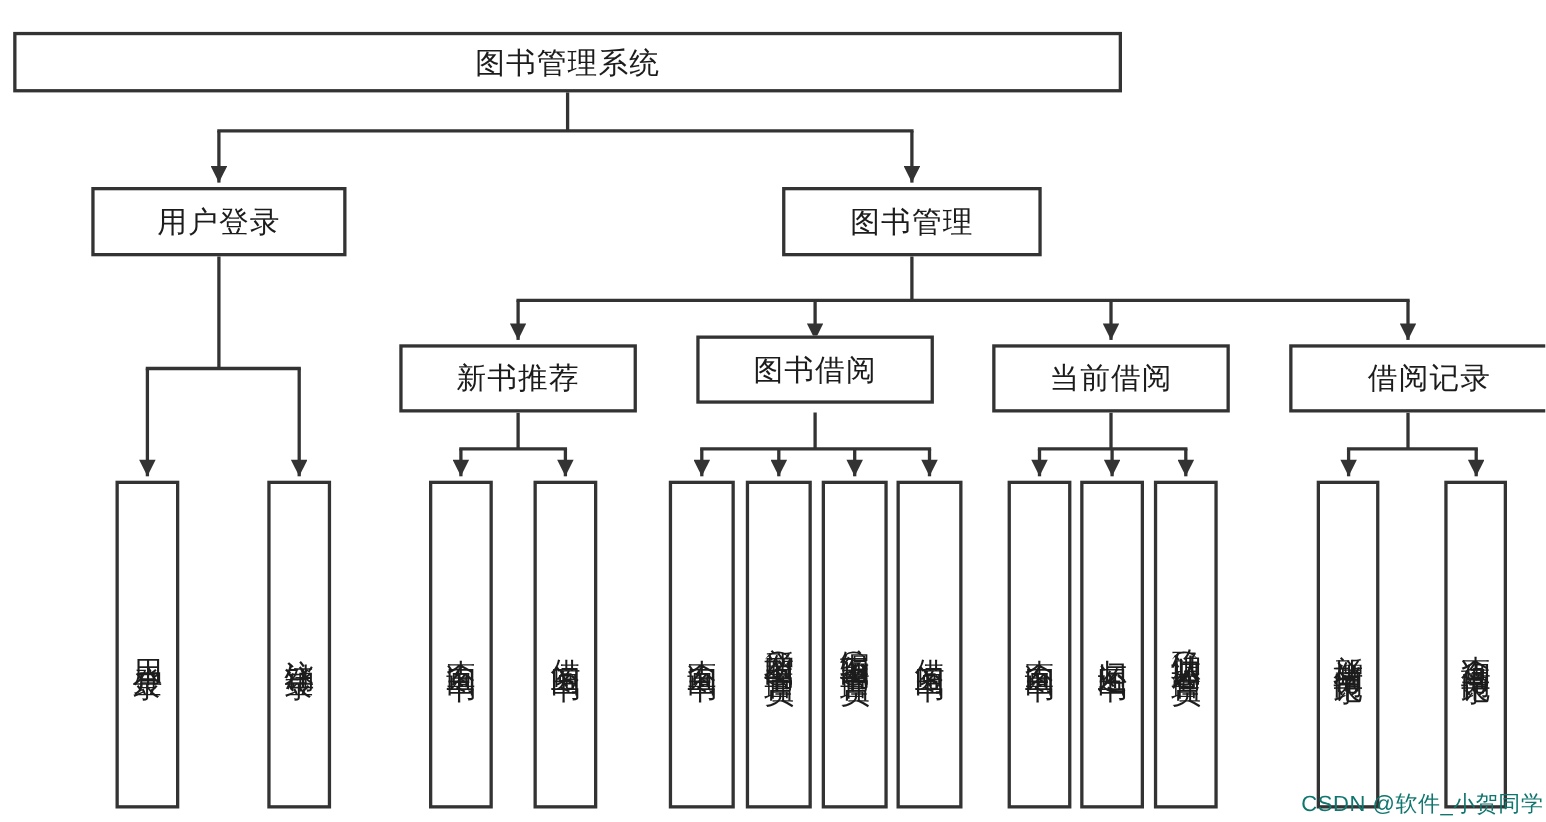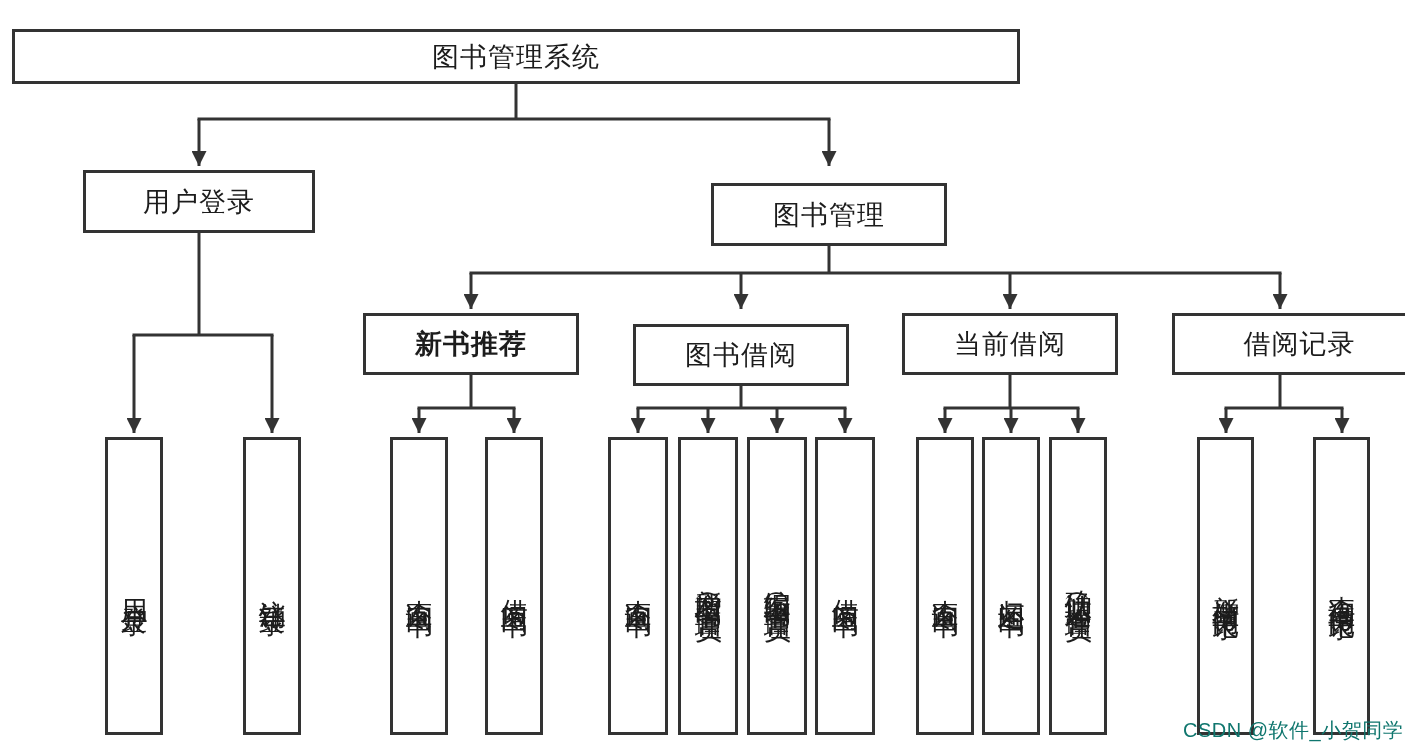--- a/index.html
+++ b/index.html
@@ -101,28 +101,28 @@
     </g>
   </svg>
 
   <div class="box" style="left:12px; top:13px; width:1008px; height:55px;margin-top:16px;">
     <span class="h-label">图书管理系统</span>
   </div>
 
   <div class="box" style="left:83px; top:170px; width:232px; height:63px;">
     <span class="h-label">用户登录</span>
   </div>
-  <div class="box" style="left:711px; top:170px; width:236px; height:63px;margin-top:13px;">
+  <div class="box" style="left:711px; top:170px; width:236px; height:63px;">
     <span class="h-label">图书管理</span>
   </div>
 
-  <div class="box" style="left:363px; top:313px; width:216px; height:62px;font-weight:bold;">
+  <div class="box" style="left:363px; top:313px; width:216px; height:62px;">
     <span class="h-label">新书推荐</span>
   </div>
-  <div class="box" style="left:633px; top:324px; width:216px; height:62px;">
+  <div class="box" style="left:633px; top:305px; width:216px; height:62px;">
     <span class="h-label">图书借阅</span>
   </div>
   <div class="box" style="left:902px; top:313px; width:216px; height:62px;">
     <span class="h-label">当前借阅</span>
   </div>
   <div class="box" style="left:1172px; top:313px; width:255px; height:62px;">
     <span class="h-label">借阅记录</span>
   </div>
 
   <div class="box v-box" style="left:105px; top:437px; width:58px; height:298px;">

